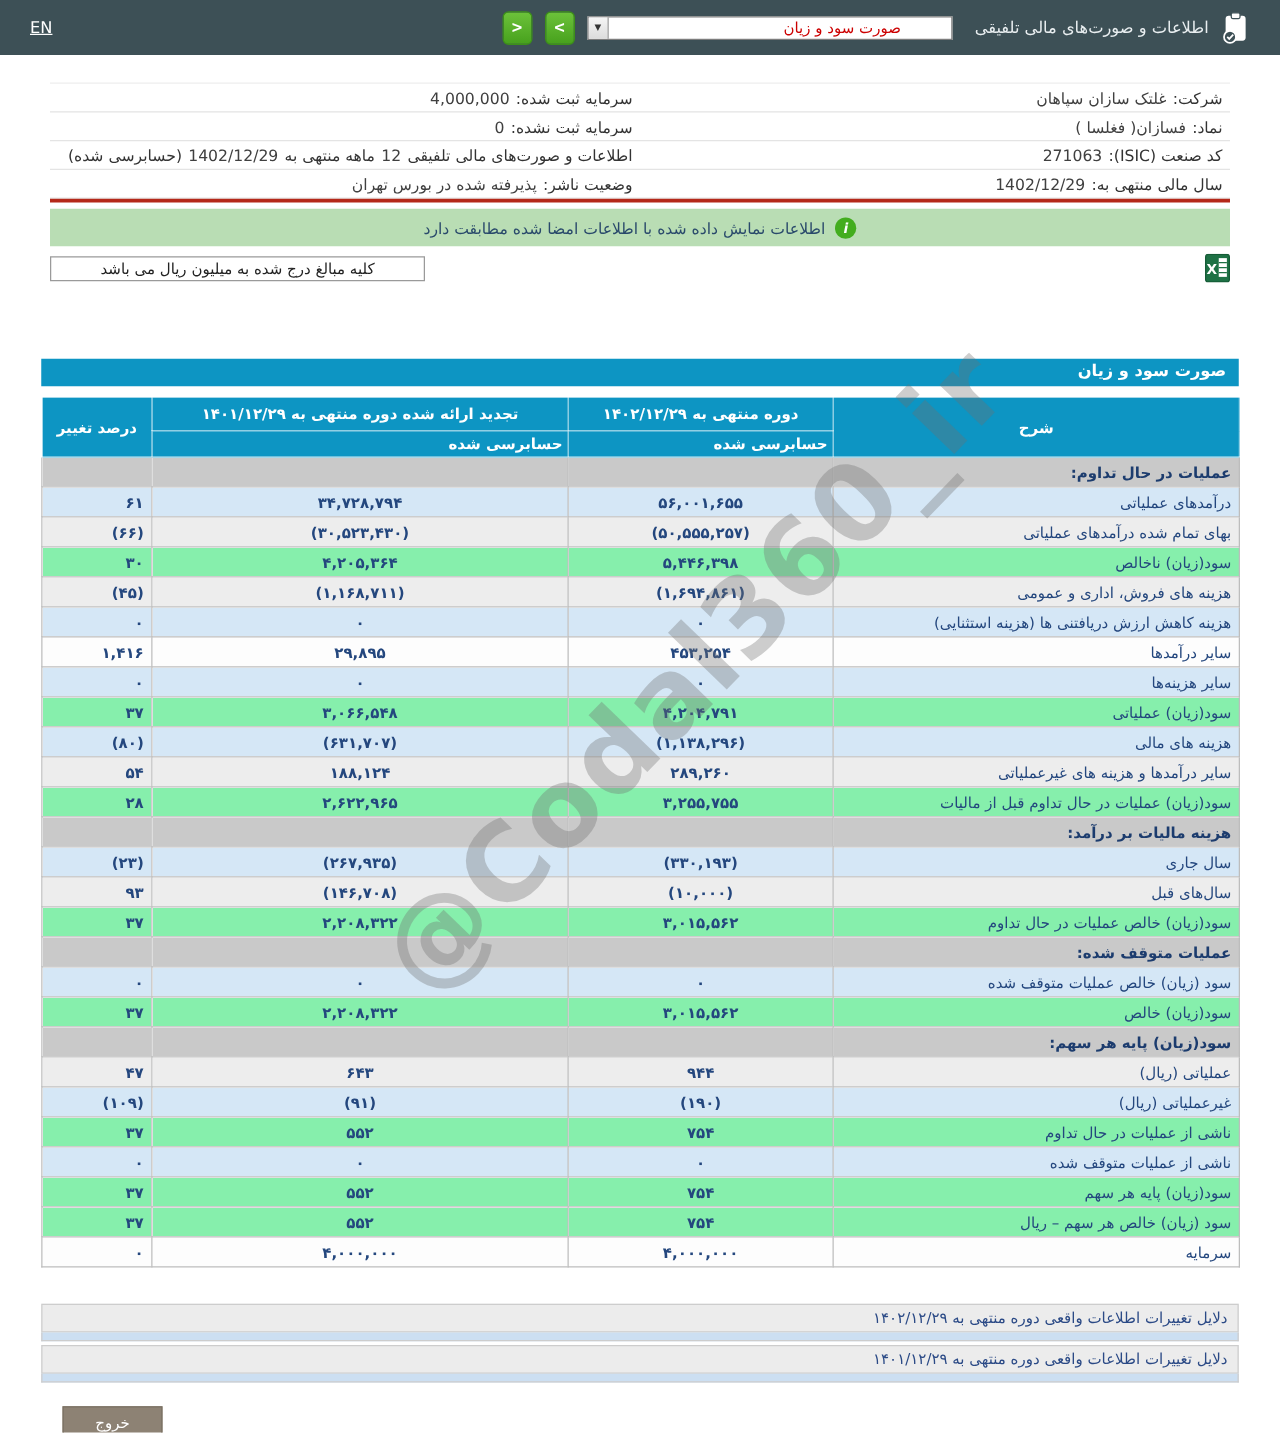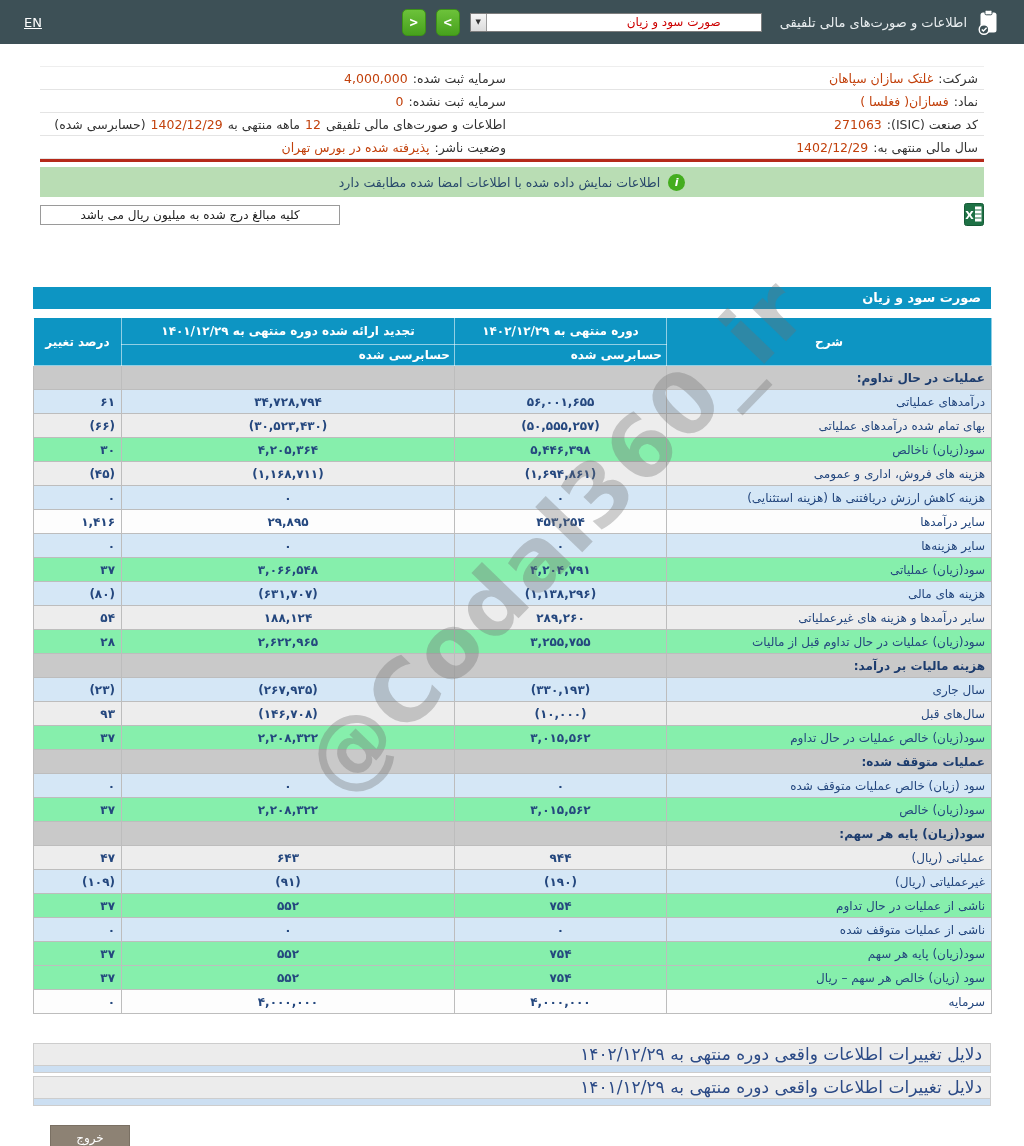--- a/index.html
+++ b/index.html
@@ -36,21 +36,21 @@
   }
   .en-link {
     margin-right:auto; color:#fff; font-size:13px; text-decoration:underline; cursor:pointer;
   }
 
   
   .info { margin:22px 40px 0; direction:rtl; font-size:12.5px; border-top:1px solid #eee; }
   .info-row { display:flex; border-bottom:1px solid #e4e4e4; height:23px; align-items:center; }
   .info-cell { flex:1; display:flex; align-items:center; gap:5px; padding:0 6px; white-space:nowrap; overflow:hidden; }
   .ilabel { color:#333; }
-  .ivalue { color:#c2410c; }
+  .ivalue { color:#404040; }
   .redline { margin:0 40px; height:3px; background:#b5291a; }
 
   
   .notice {
     margin:5px 40px 0; height:30px; background:#b9ddb4; display:flex; direction:rtl;
     align-items:center; justify-content:center; gap:8px; color:#29496b; font-size:12.5px;
   }
   .info-icon {
     width:17px; height:17px; border-radius:50%; background:#43ad1e; color:#fff;
     font-size:11px; font-weight:bold; font-style:italic; line-height:17px; text-align:center; flex:0 0 auto;
@@ -95,21 +95,21 @@
   .watermark {
     position:absolute; left:285px; top:745px; transform:rotate(-46deg); transform-origin:0 0;
     font-size:86px; font-weight:bold; letter-spacing:2px; color:rgba(110,110,110,.34);
     z-index:9; pointer-events:none; white-space:nowrap;
   }
 
   
   .reasons { margin:29px 33px 0; }
   .rbar {
     background:#ececec; border:1px solid #cdcdcd; height:23px; line-height:21px;
-    padding:0 8px; direction:rtl; text-align:right; color:#2b4a86; font-size:17px; cursor:pointer;
+    padding:0 8px; direction:rtl; text-align:right; color:#2b4a86; font-size:12px; cursor:pointer;
   }
   .rstrip { background:#ccdff2; border:1px solid #cdcdcd; border-top:none; height:7px; cursor:pointer; }
   .rgroup + .rgroup { margin-top:3px; }
 
   .exit-btn {
     display:block; margin:19px 0 0 50px; width:80px; height:26px;
     background:#8d8274; border:1px solid #7a7063; color:#fff; font-size:12px;
     font-family:"DejaVu Sans", sans-serif; cursor:pointer;
   }
 </style>

